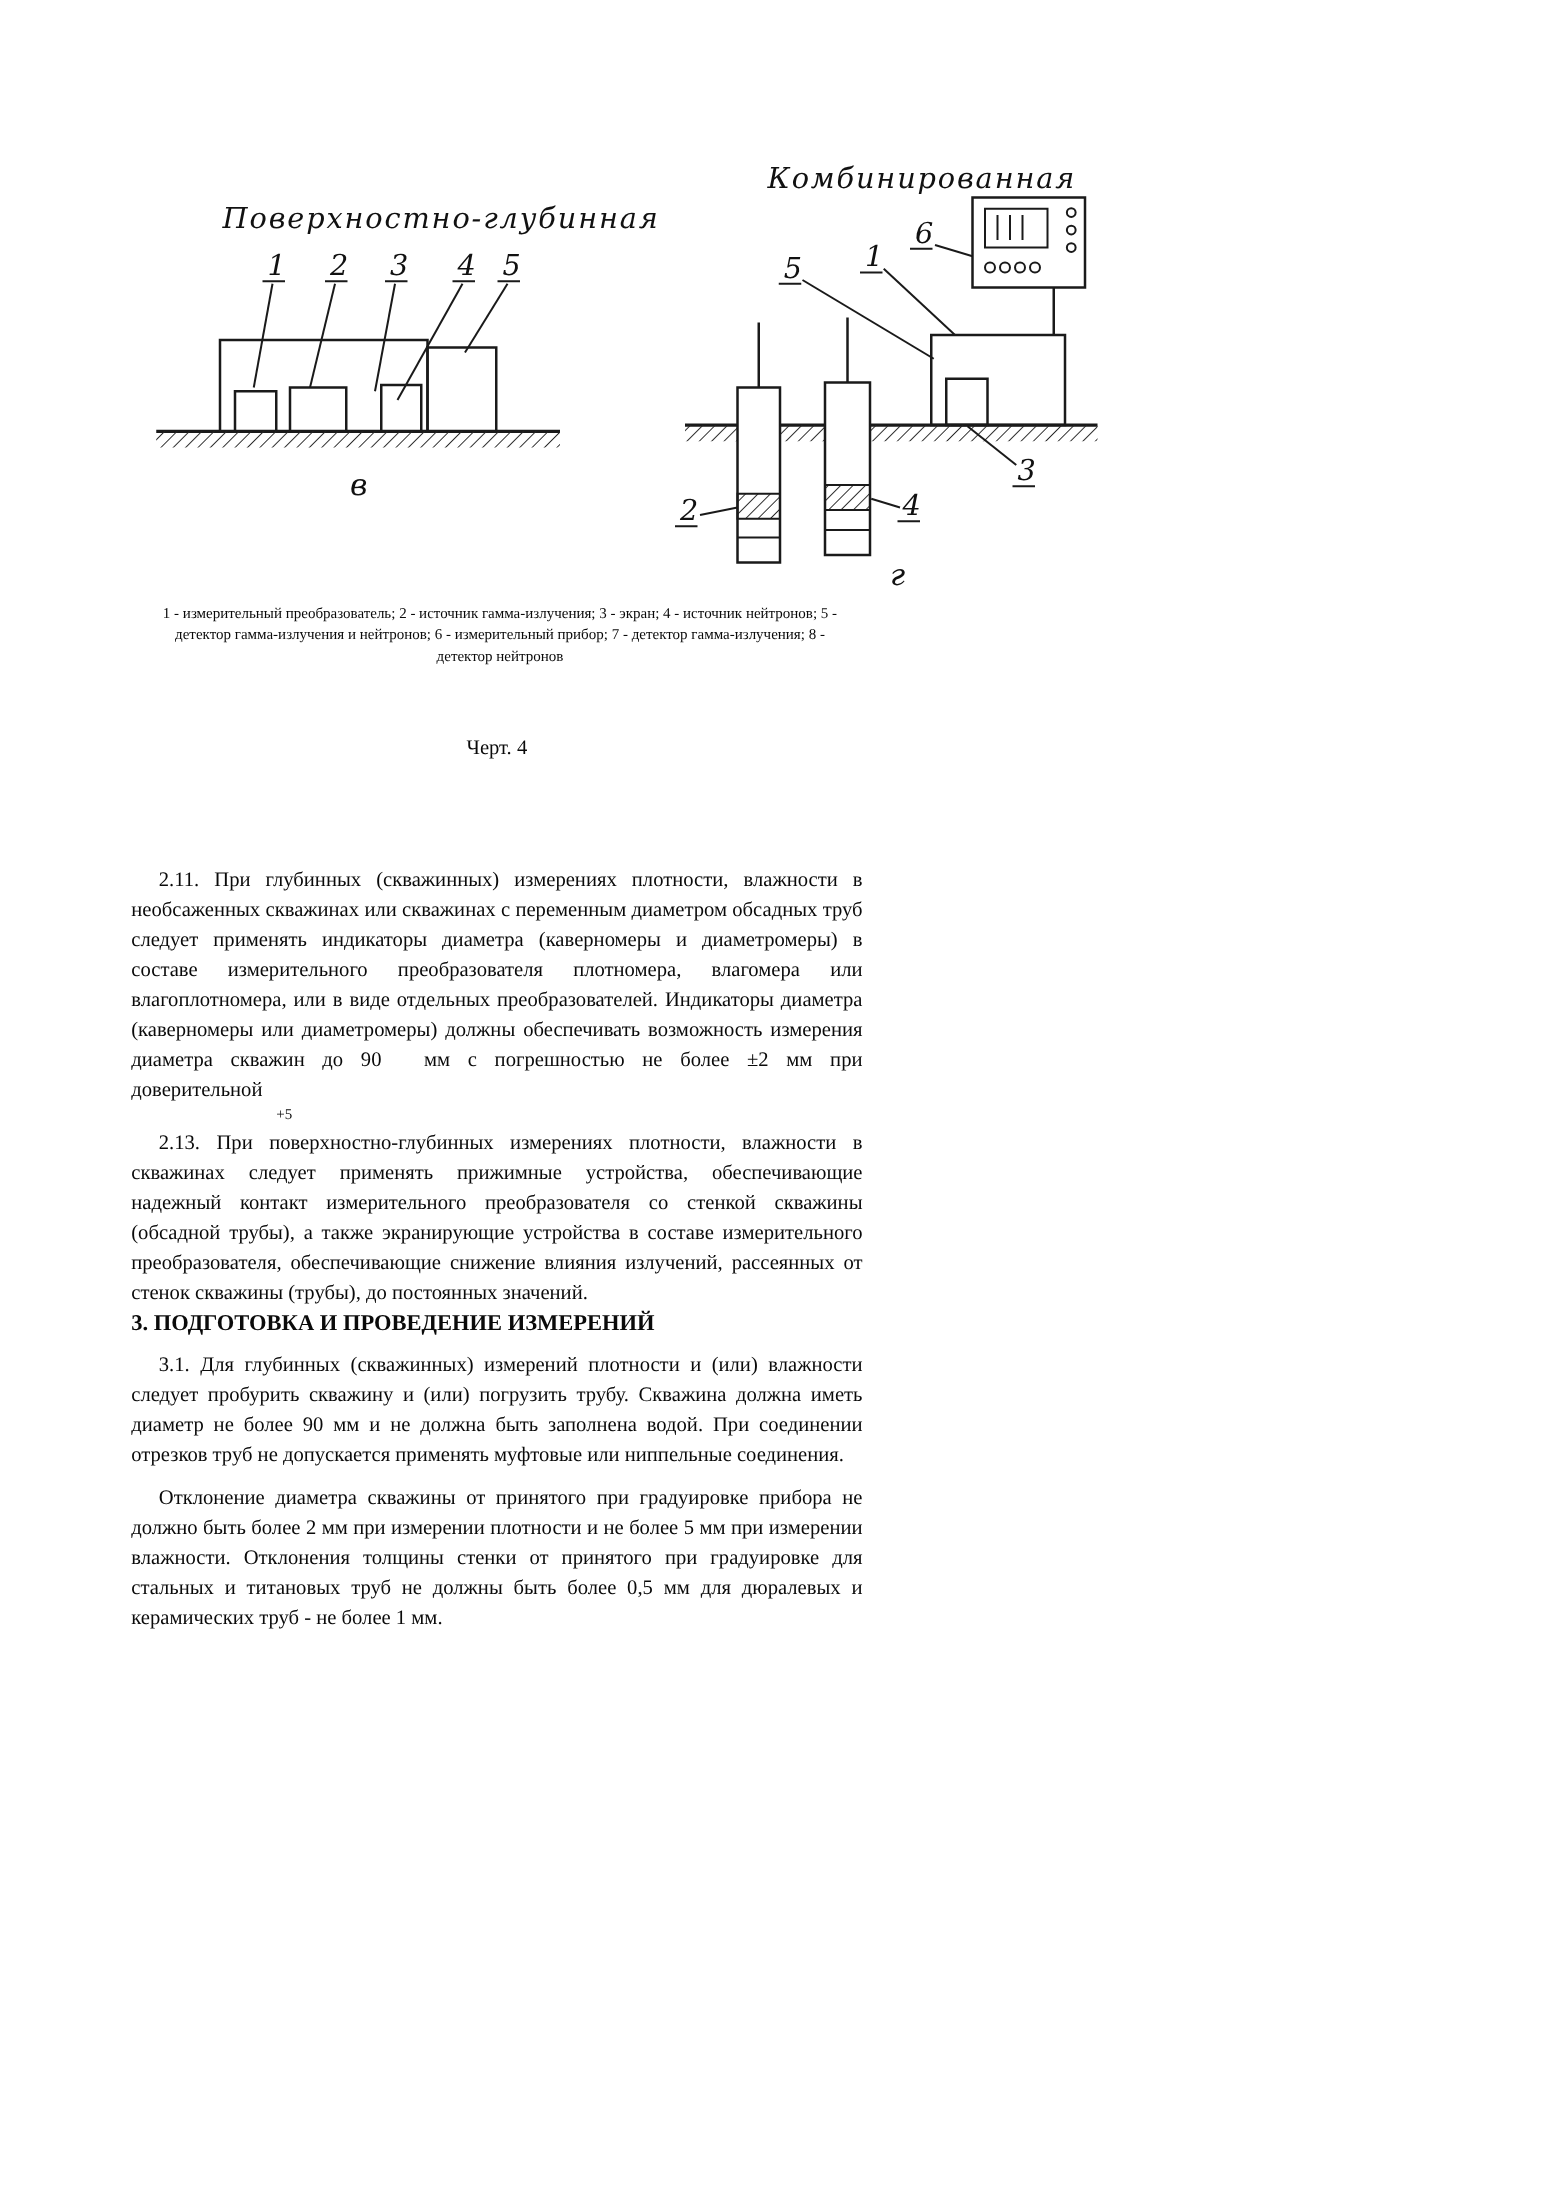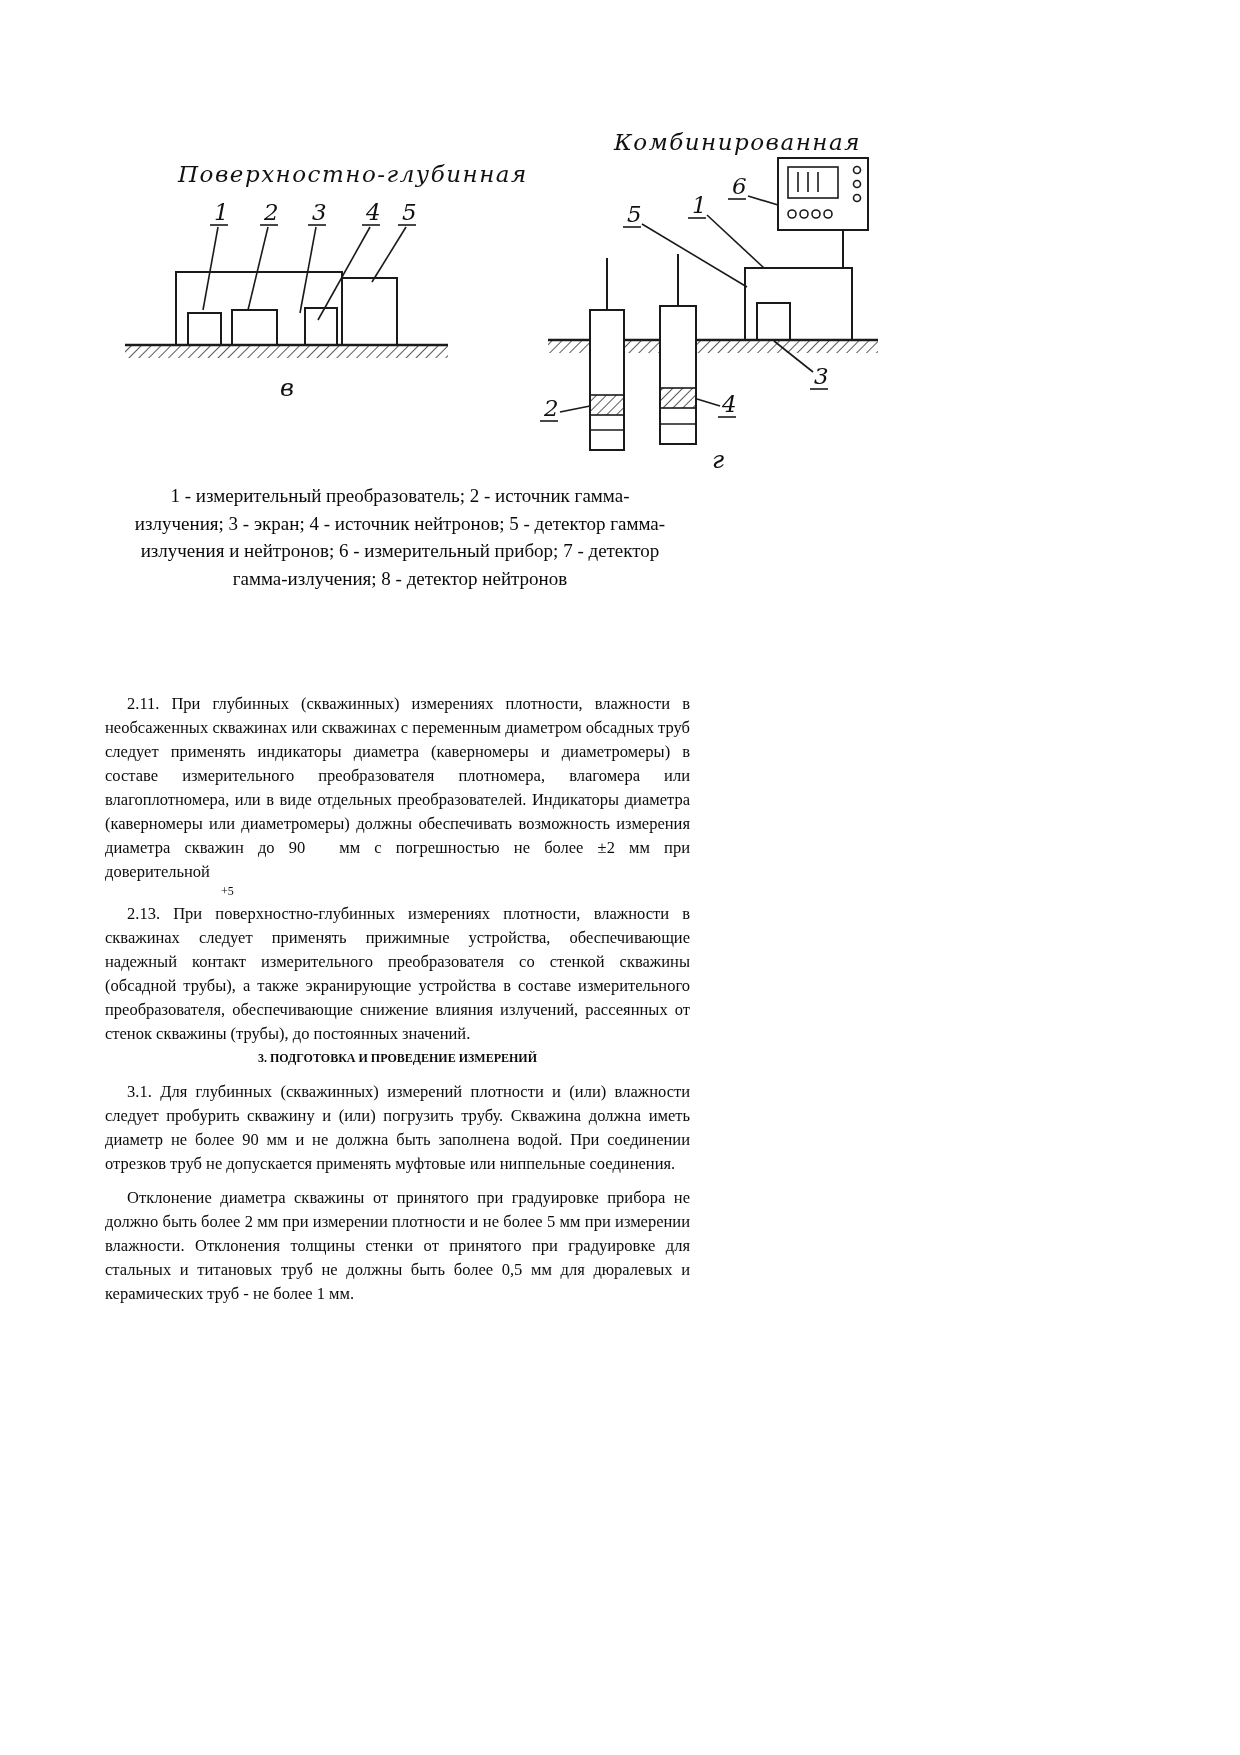--- a/index.html
+++ b/index.html
@@ -15,39 +15,39 @@
   .figure-svg .thin{stroke:#1a1a1a;fill:none;stroke-width:1.6;}
   .figure-svg .ground{stroke:#1a1a1a;stroke-width:2.6;}
   .figure-svg text{fill:#111;}
   .fig-hand{font-family:"DejaVu Serif", serif;font-style:italic;font-size:23px;letter-spacing:1.5px;}
   .fig-num{font-family:"DejaVu Serif", serif;font-style:italic;font-size:23px;}
   .fig-sub{font-family:"DejaVu Serif", serif;font-style:italic;font-size:24px;}
 
   
   .caption{
     position:absolute;left:130px;top:482px;width:540px;
-    text-align:center;font-size:19px;line-height:1.45;
+    text-align:center;font-size:12px;line-height:1.45;
   }
   .fig-label{
     position:absolute;left:105px;top:588px;width:585px;
     text-align:center;font-size:16.5px;
   }
   .text-flow{
     position:absolute;left:105px;top:648px;width:585px;
     font-size:16.5px;line-height:24px;text-align:justify;margin-top:44px;
   }
   .text-flow p{margin:0 0 10px;}
   .text-flow p.indent{text-indent:22px;}
   .text-flow p.tight{margin-bottom:0;}
   .gap{display:inline-block;width:34px;}
   .tolerance{
     font-size:12px;line-height:14px;padding-left:116px;margin:0 0 4px;
   }
   .section-heading{
-    margin:26px 0 38px;text-align:center;font-size:12px;font-weight:bold;
+    margin:26px 0 38px;text-align:left;font-size:18px;font-weight:bold;
     text-indent:0;
   }
 </style>
 </head>
 <body>
 
 <div class="page">
 
   <svg class="figure-svg" width="1240" height="380" viewBox="0 0 1240 380">
     <defs>
@@ -154,20 +154,21 @@
       <line x1="774" y1="231" x2="813" y2="262" class="thin"></line>
       <text x="814" y="274" class="fig-num">3</text>
       <line x1="810" y1="279" x2="828" y2="279" class="thin"></line>
 
       <text x="712" y="358" class="fig-sub">г</text>
     </g>
   </svg>
 
   <div class="caption">1 - измерительный преобразователь; 2 - источник гамма-излучения; 3 - экран; 4 - источник нейтронов; 5 - детектор гамма-излучения и нейтронов; 6 - измерительный прибор; 7 - детектор гамма-излучения; 8 - детектор нейтронов</div>
 
+  <div class="fig-label">Черт. 4</div>
 
   <div class="text-flow">
 
     <p class="indent tight"><span>2.11. При глубинных (скважинных) измерениях плотности, влажности в необсаженных скважинах или скважинах с переменным диаметром обсадных труб следует применять индикаторы диаметра (каверномеры и диаметромеры) в составе измерительного преобразователя плотномера, влагомера или влагоплотномера, или в виде отдельных преобразователей. Индикаторы диаметра (каверномеры или диаметромеры) должны обеспечивать возможность измерения диаметра скважин до 90</span><span class="gap"></span><span>мм с погрешностью не более ±2 мм при доверительной</span></p>
 
     <div class="tolerance">+5</div>
 
 
 
     <p class="indent tight">2.13. При поверхностно-глубинных измерениях плотности, влажности в скважинах следует применять прижимные устройства, обеспечивающие надежный контакт измерительного преобразователя со стенкой скважины (обсадной трубы), а также экранирующие устройства в составе измерительного преобразователя, обеспечивающие снижение влияния излучений, рассеянных от стенок скважины (трубы), до постоянных значений.</p>

